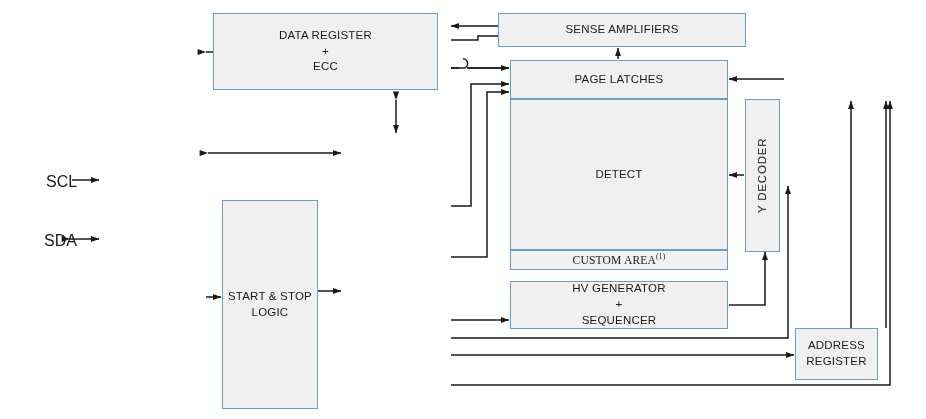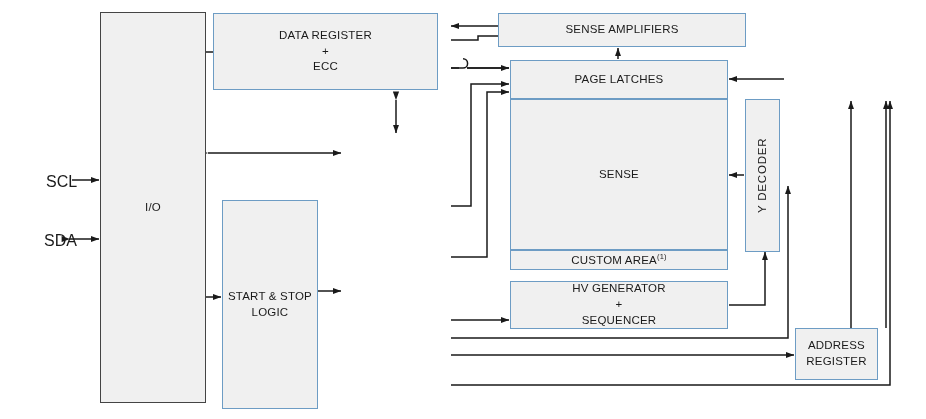--- a/index.html
+++ b/index.html
@@ -106,23 +106,20 @@
 
       <path d="M794,342 L784,342 L784,211" opacity="0"></path>
       <path d="M795,343 L783,343 L783,212" opacity="0"></path>
 
       <line x1="851" y1="328" x2="851" y2="101" marker-end="url(#ah)"></line>
       <line x1="886" y1="328" x2="886" y2="101" marker-end="url(#ah)"></line>
 
     </g>
   </svg>
 
-  <div class="blk dark" style="left:100px;top:12px;width:106px;height:391px;">
-    <span class="t">I/O</span>
-  </div>
 
   <div class="blk" style="left:213px;top:13px;width:225px;height:77px;">
     <span class="t">
       <span>DATA REGISTER</span><br>
       <span>+</span><br>
       <span>ECC</span>
     </span>
   </div>
 
   <div class="blk" style="left:222px;top:200px;width:96px;height:209px;">
@@ -135,24 +132,24 @@
 
   <div class="blk" style="left:498px;top:13px;width:248px;height:34px;">
     <span class="t">SENSE AMPLIFIERS</span>
   </div>
 
   <div class="blk" style="left:510px;top:60px;width:218px;height:39px;">
     <span class="t">PAGE LATCHES</span>
   </div>
 
   <div class="blk" style="left:510px;top:99px;width:218px;height:151px;">
-    <span class="t">SENSE</span>
+    <span class="t">DETECT</span>
   </div>
 
-  <div class="blk" style="left:510px;top:250px;width:218px;height:20px;">
+  <div class="blk" style="left:510px;top:250px;width:218px;height:20px;font-family:Liberation Serif, serif;">
     <span class="t"><span>CUSTOM AREA</span><sup>(1)</sup></span>
   </div>
 
   <div class="blk" style="left:510px;top:281px;width:218px;height:48px;">
     <span class="t">
       <span>HV GENERATOR</span><br>
       <span>+</span><br>
       <span>SEQUENCER</span>
     </span>
   </div>

